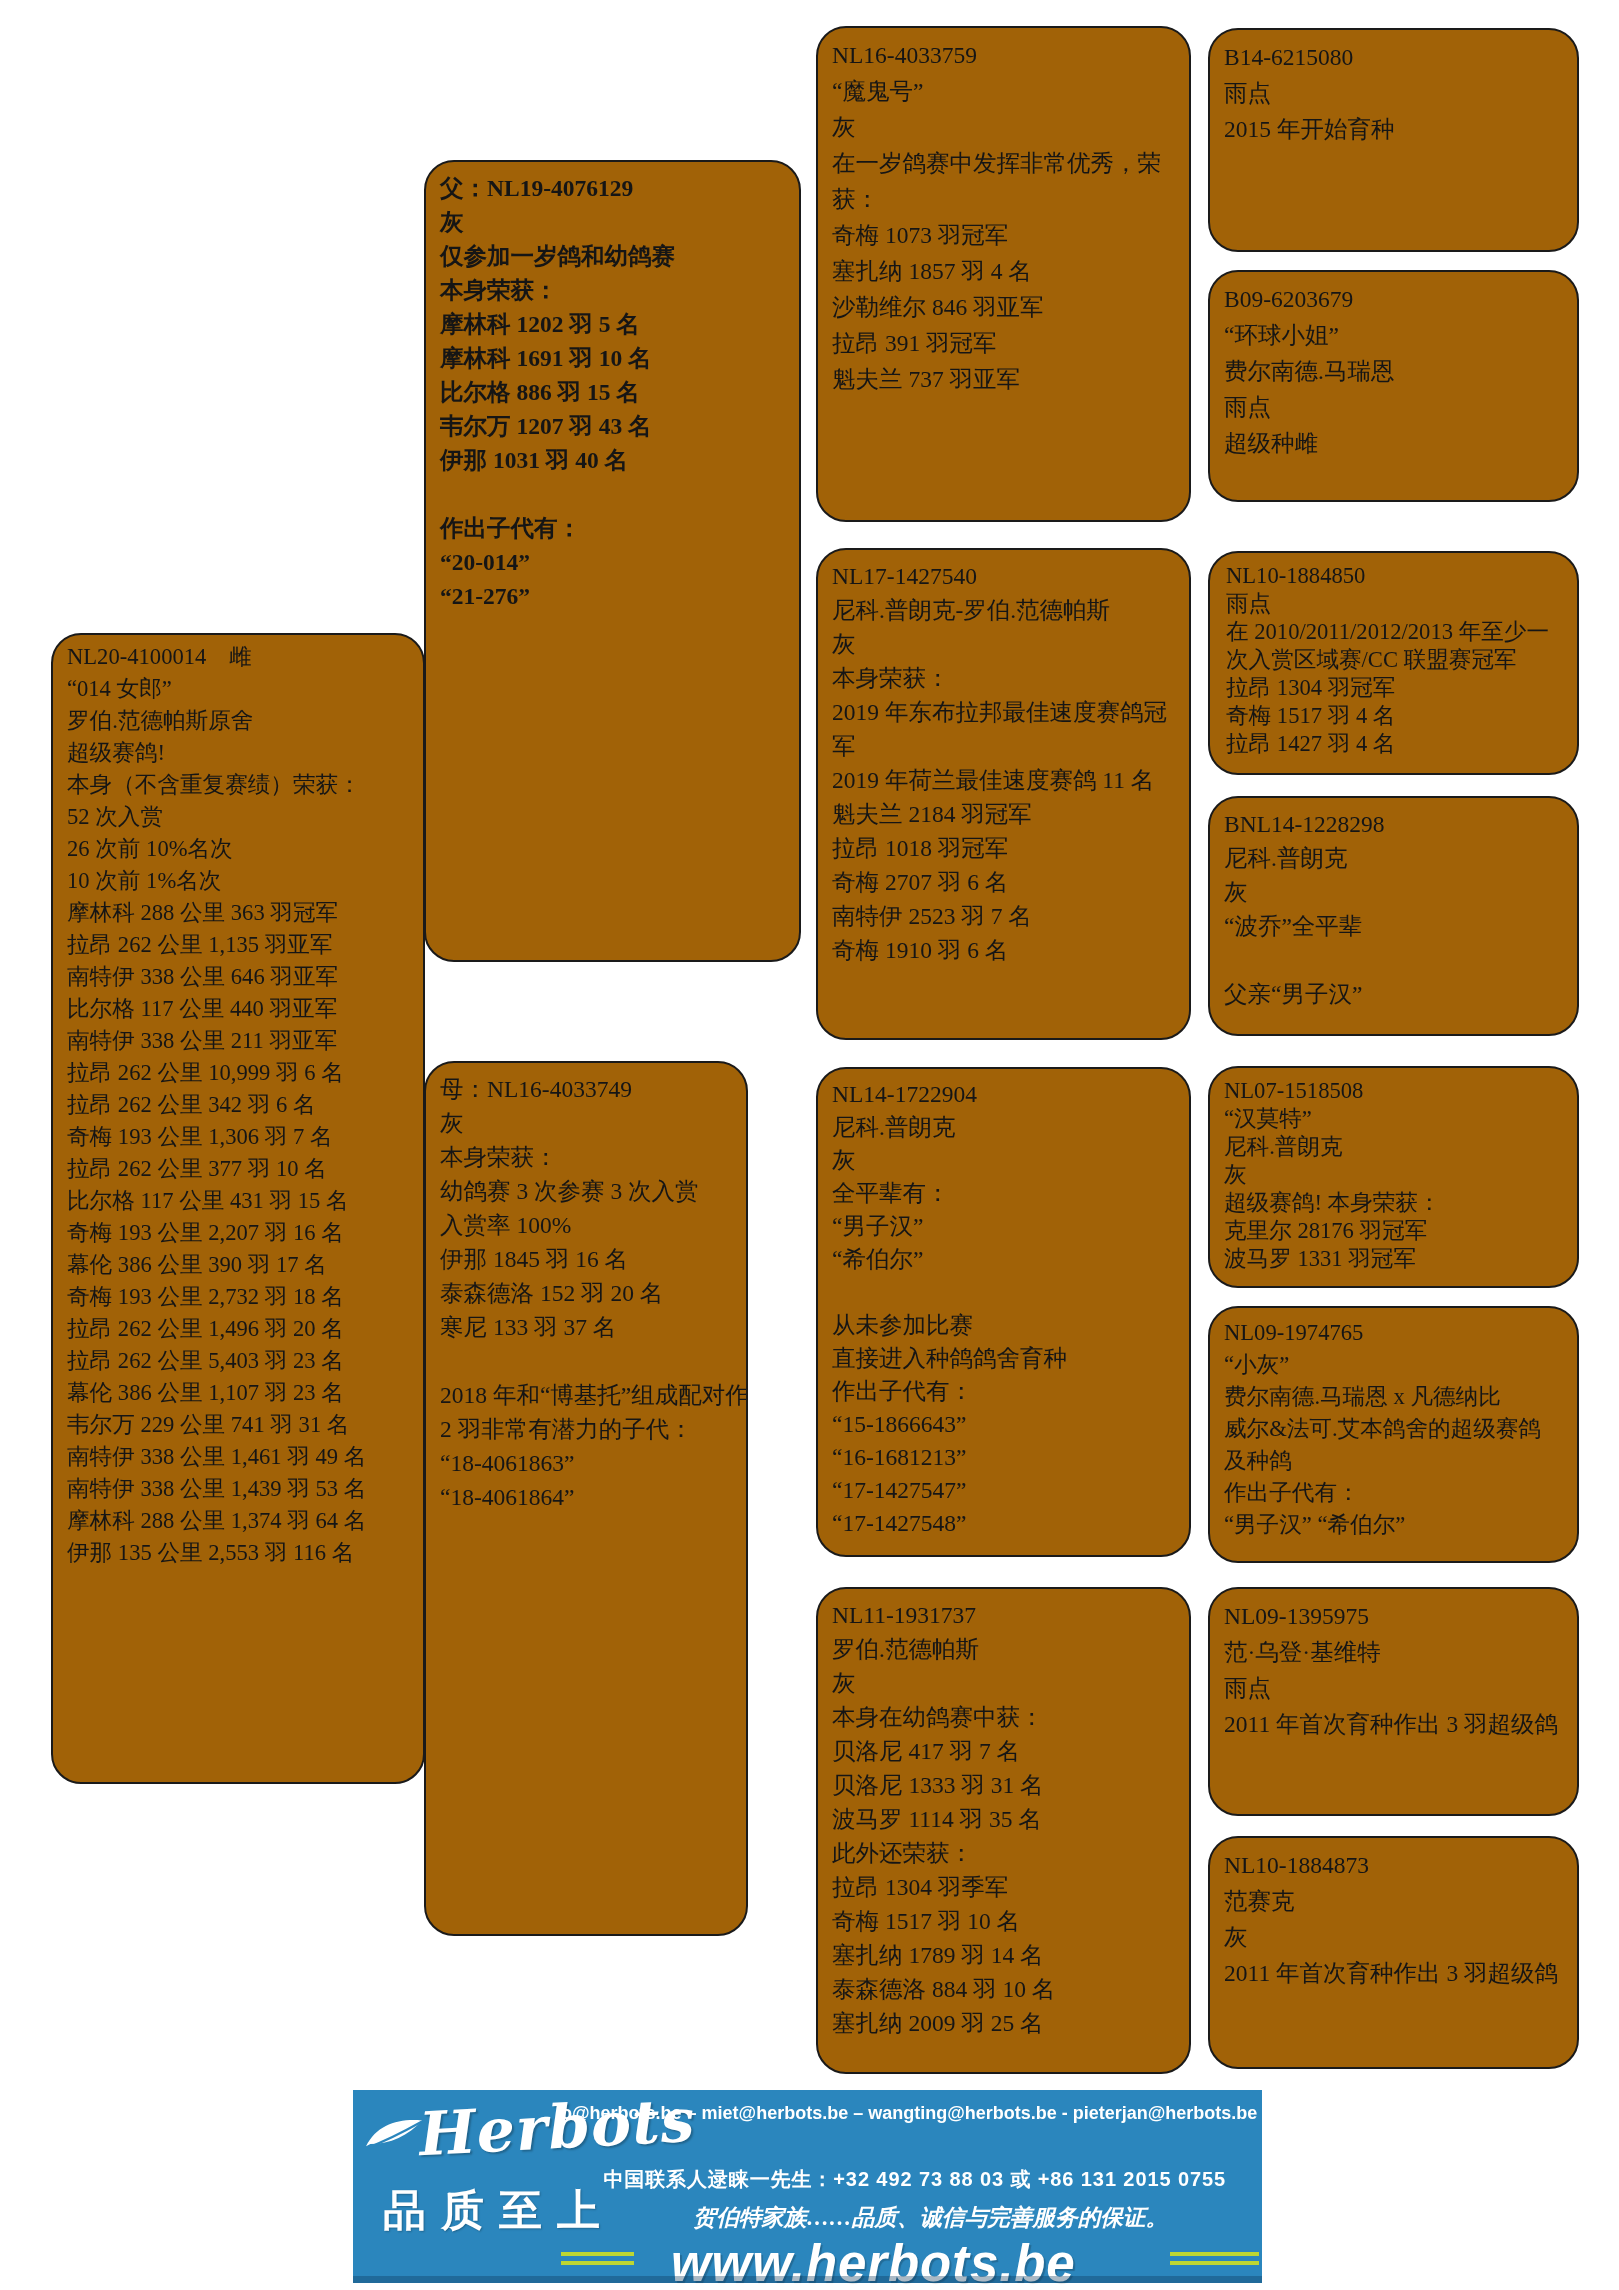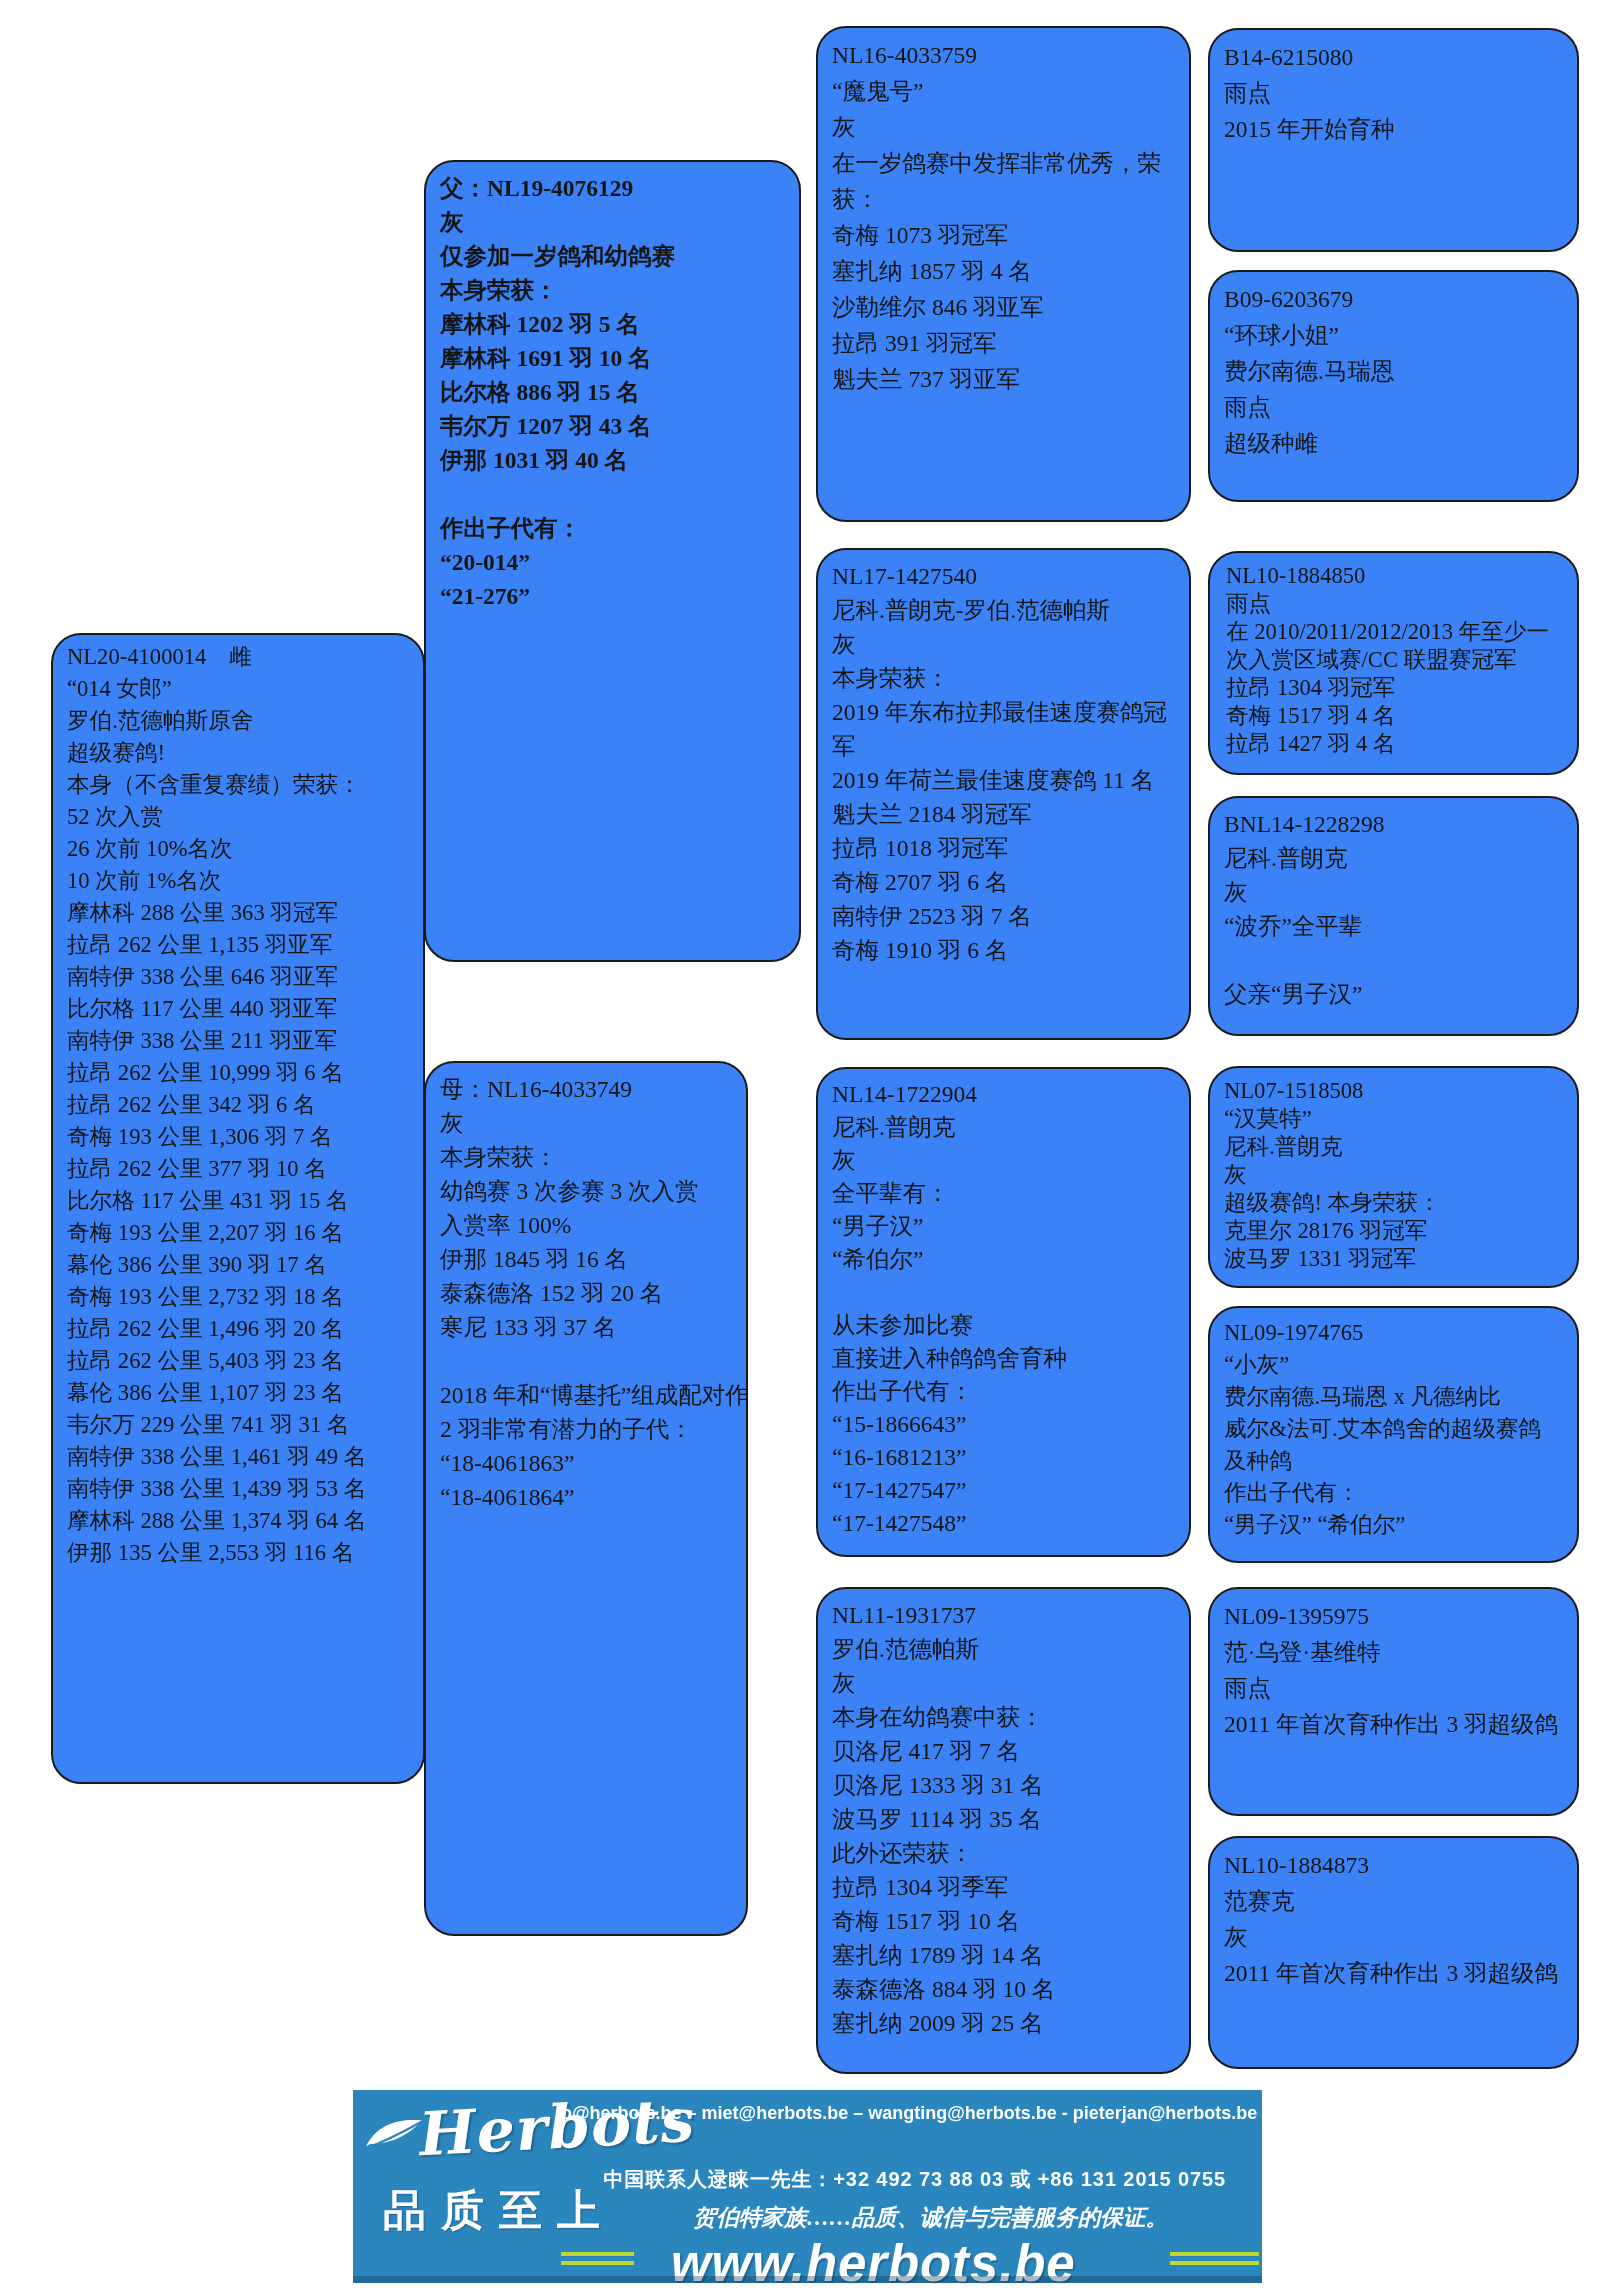--- a/index.html
+++ b/index.html
@@ -11,21 +11,21 @@
     color:#151515;
     overflow:hidden;
   }
   
   .box{
     position:absolute;
     box-sizing:border-box;
     border:2.8px solid #1a1a1a;
     border-radius:30px;
     padding:8.5px 14px;
-    background:#3b82f6;
+    background:#a16207;
     font-size:23.5px;
     line-height:34px;
     overflow:hidden;
   }
   .box .line{white-space:nowrap;}
   #box-subject{left:51px;top:633px;width:374px;height:1151px;font-size:22.6px;line-height:32px;padding-top:6px;}
   #box-father {left:424px;top:160px;width:377px;height:802px;font-weight:bold;}
   #box-mother {left:424px;top:1061px;width:324px;height:875px;}
   #box-gp1{left:816px;top:26px;width:375px;height:496px;line-height:36px;}
   #box-gp2{left:816px;top:548px;width:375px;height:492px;}

